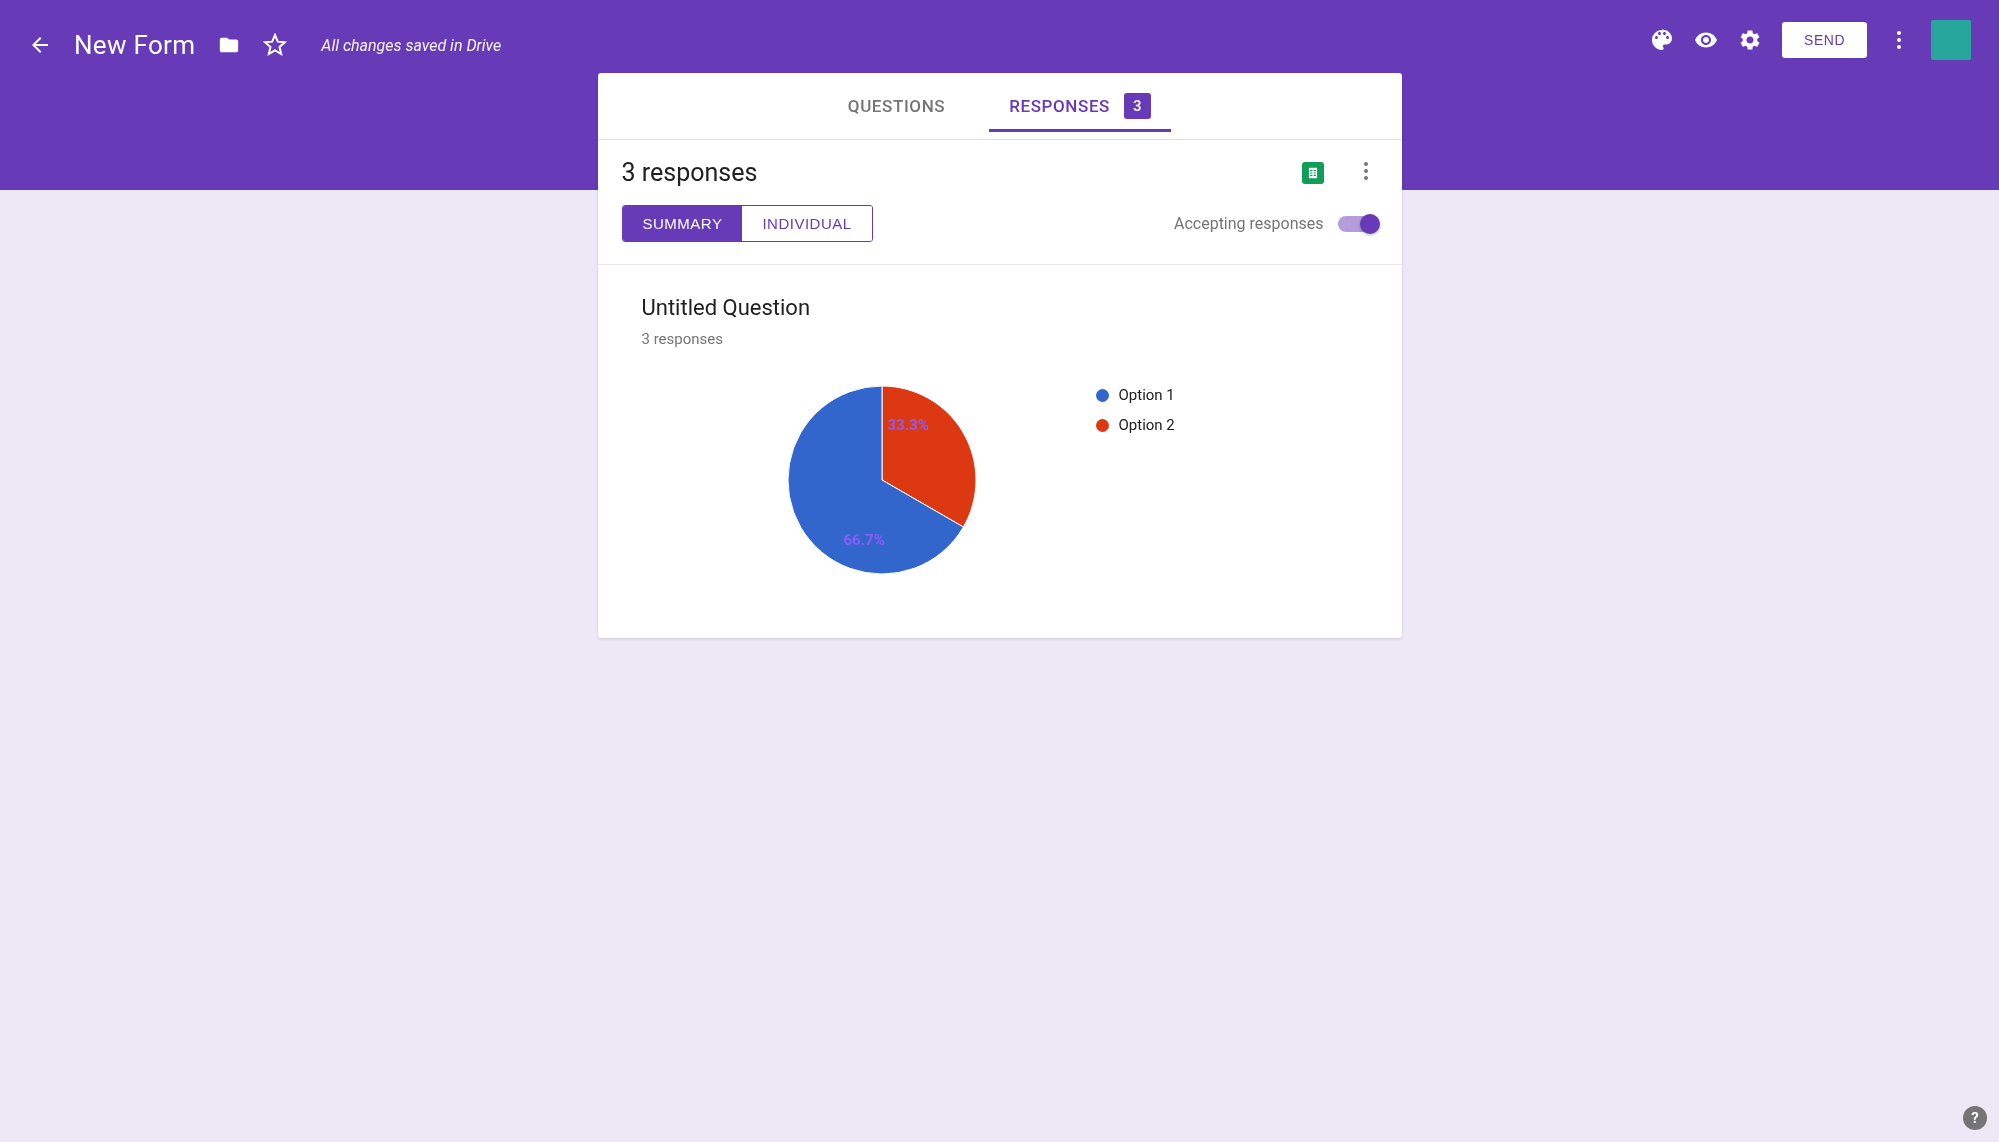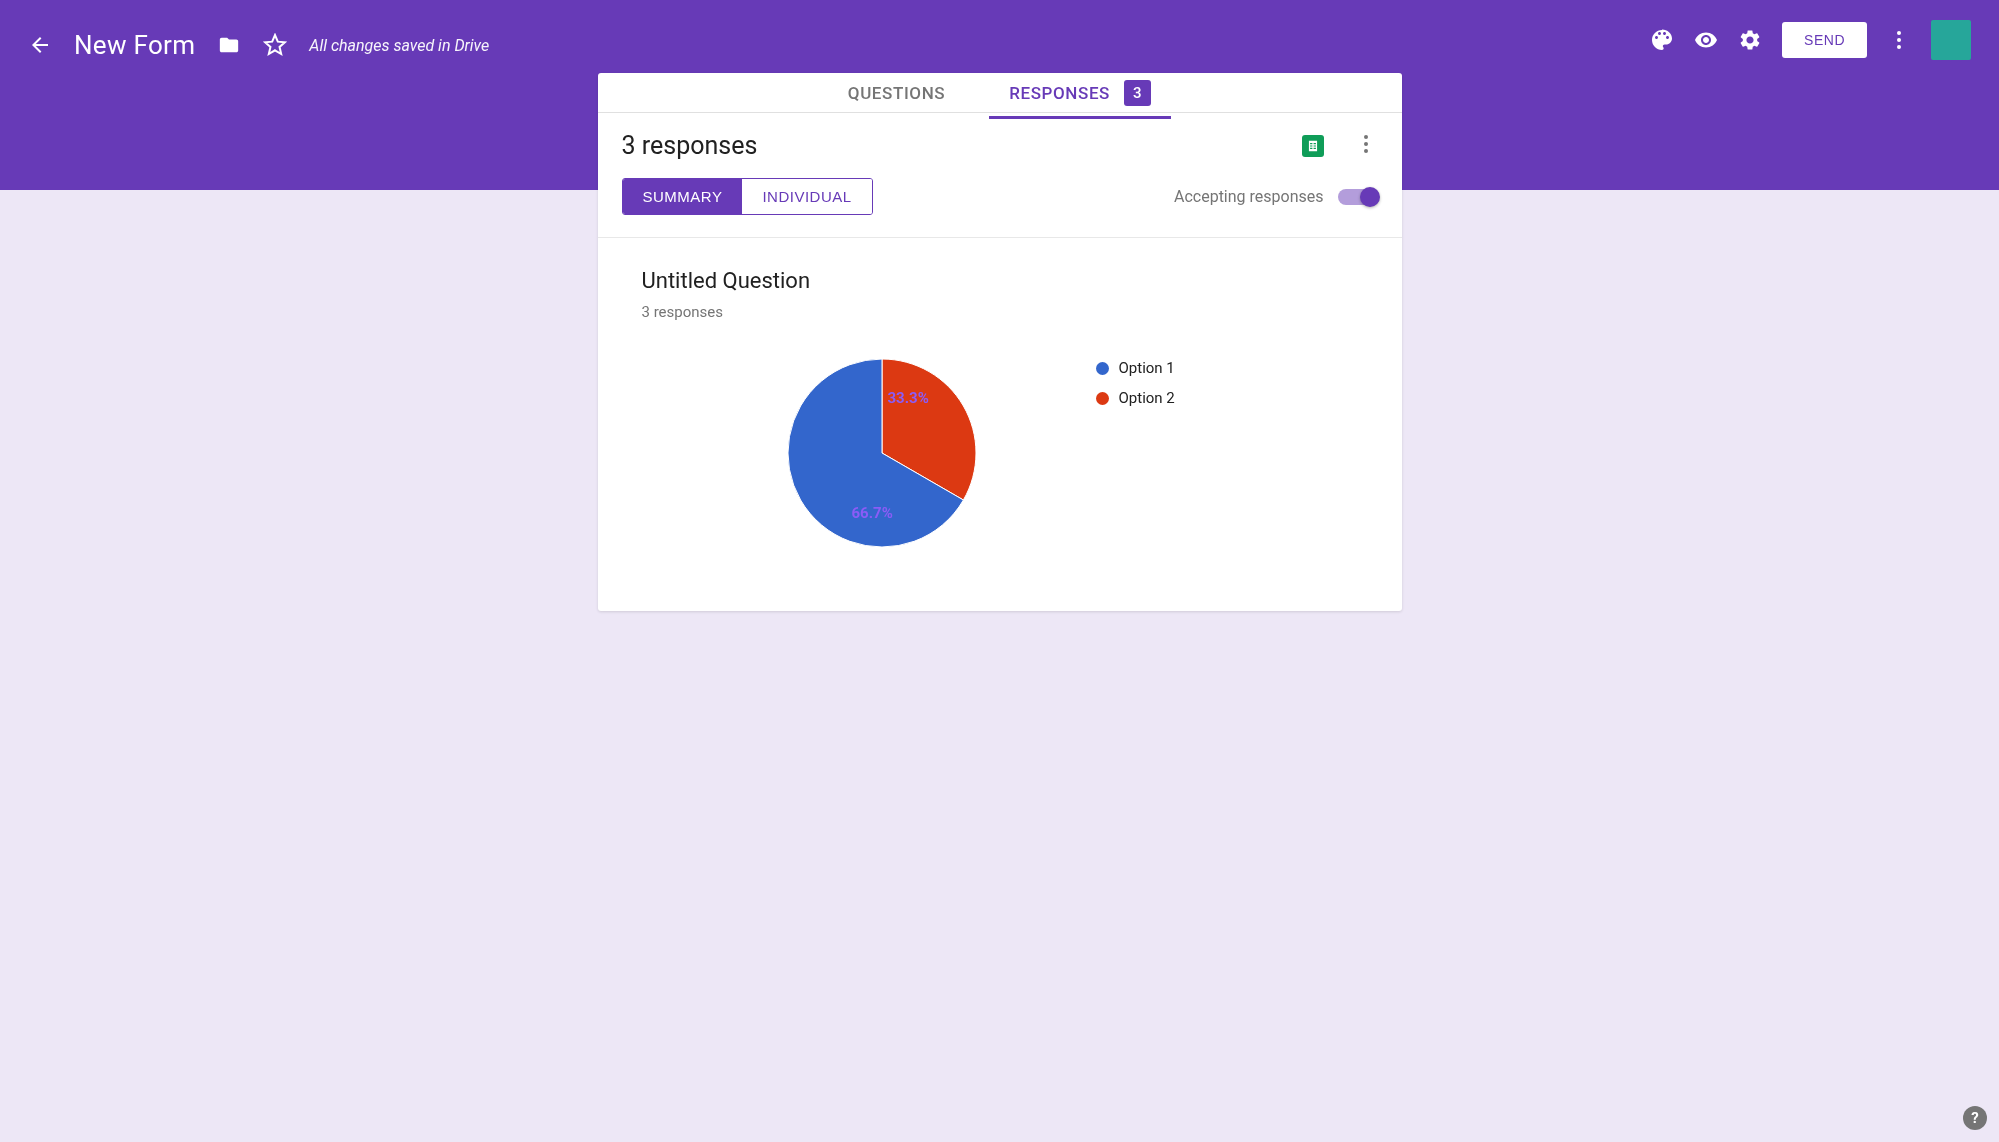--- a/index.html
+++ b/index.html
@@ -16,21 +16,21 @@
       display: flex;
       align-items: flex-end;
       height: 48px;
     }
     .header-left { display: flex; align-items: center; gap: 22px; }
     .header-right { display: flex; align-items: center; gap: 20px; margin-left: auto; }
     
     .back-btn { width:24px; height:24px; display:flex; align-items:center; justify-content:center; cursor:pointer; }
     .form-title { font-size: 26px; font-weight: 400; letter-spacing: 0.3px; }
     .icon-btn { width:24px; height:24px; display:flex; align-items:center; justify-content:center; cursor:pointer; fill:white; }
-    .save-status { font-size: 16px; font-style: italic; opacity: 0.95; margin-left: 0; }
+    .save-status { font-size: 16px; font-style: italic; opacity: 0.95; margin-left: 12px; }
     
     .send-btn {
       background: white;
       color: #673AB7;
       border: none;
       padding: 10px 22px;
       font-size: 14px;
       font-weight: 500;
       letter-spacing: 0.5px;
       border-radius: 3px;
@@ -44,21 +44,21 @@
       margin: -117px auto 40px;
       position: relative;
       border-radius: 3px;
       box-shadow: 0 1px 3px rgba(0,0,0,0.12);
     }
     
     .tabs {
       display: flex;
       justify-content: center;
       border-bottom: 1px solid #e0e0e0;
-      height: 40px;
+      height: 67px;
       align-items: center;
       gap: 64px;
     }
     .tab {
       font-size: 17px;
       font-weight: 500;
       letter-spacing: 0.6px;
       cursor: pointer;
       height: 52px;
       display: flex;
@@ -283,21 +283,21 @@
       <div class="pie-wrap">
         <svg width="188" height="188" viewBox="0 0 188 188">
           <g transform="translate(94,94)">
 
             <path d="M 0 0 L 0 -94 A 94 94 0 0 1 81.4 47 Z" fill="#DC3912" stroke="white" stroke-width="1"></path>
 
             <path d="M 0 0 L 81.4 47 A 94 94 0 1 1 0 -94 Z" fill="#3366CC" stroke="white" stroke-width="1"></path>
           </g>
         </svg>
         <div class="pie-label" style="top:30px; left:100px;">33.3%</div>
-        <div class="pie-label" style="top:145px; left:64px;">66.7%</div>
+        <div class="pie-label" style="top:145px; left:56px;">66.7%</div>
       </div>
       <div class="legend">
         <div class="legend-item">
           <div class="legend-swatch" style="background:#3366CC"></div>
           <span>Option 1</span>
         </div>
         <div class="legend-item">
           <div class="legend-swatch" style="background:#DC3912"></div>
           <span>Option 2</span>
         </div>

